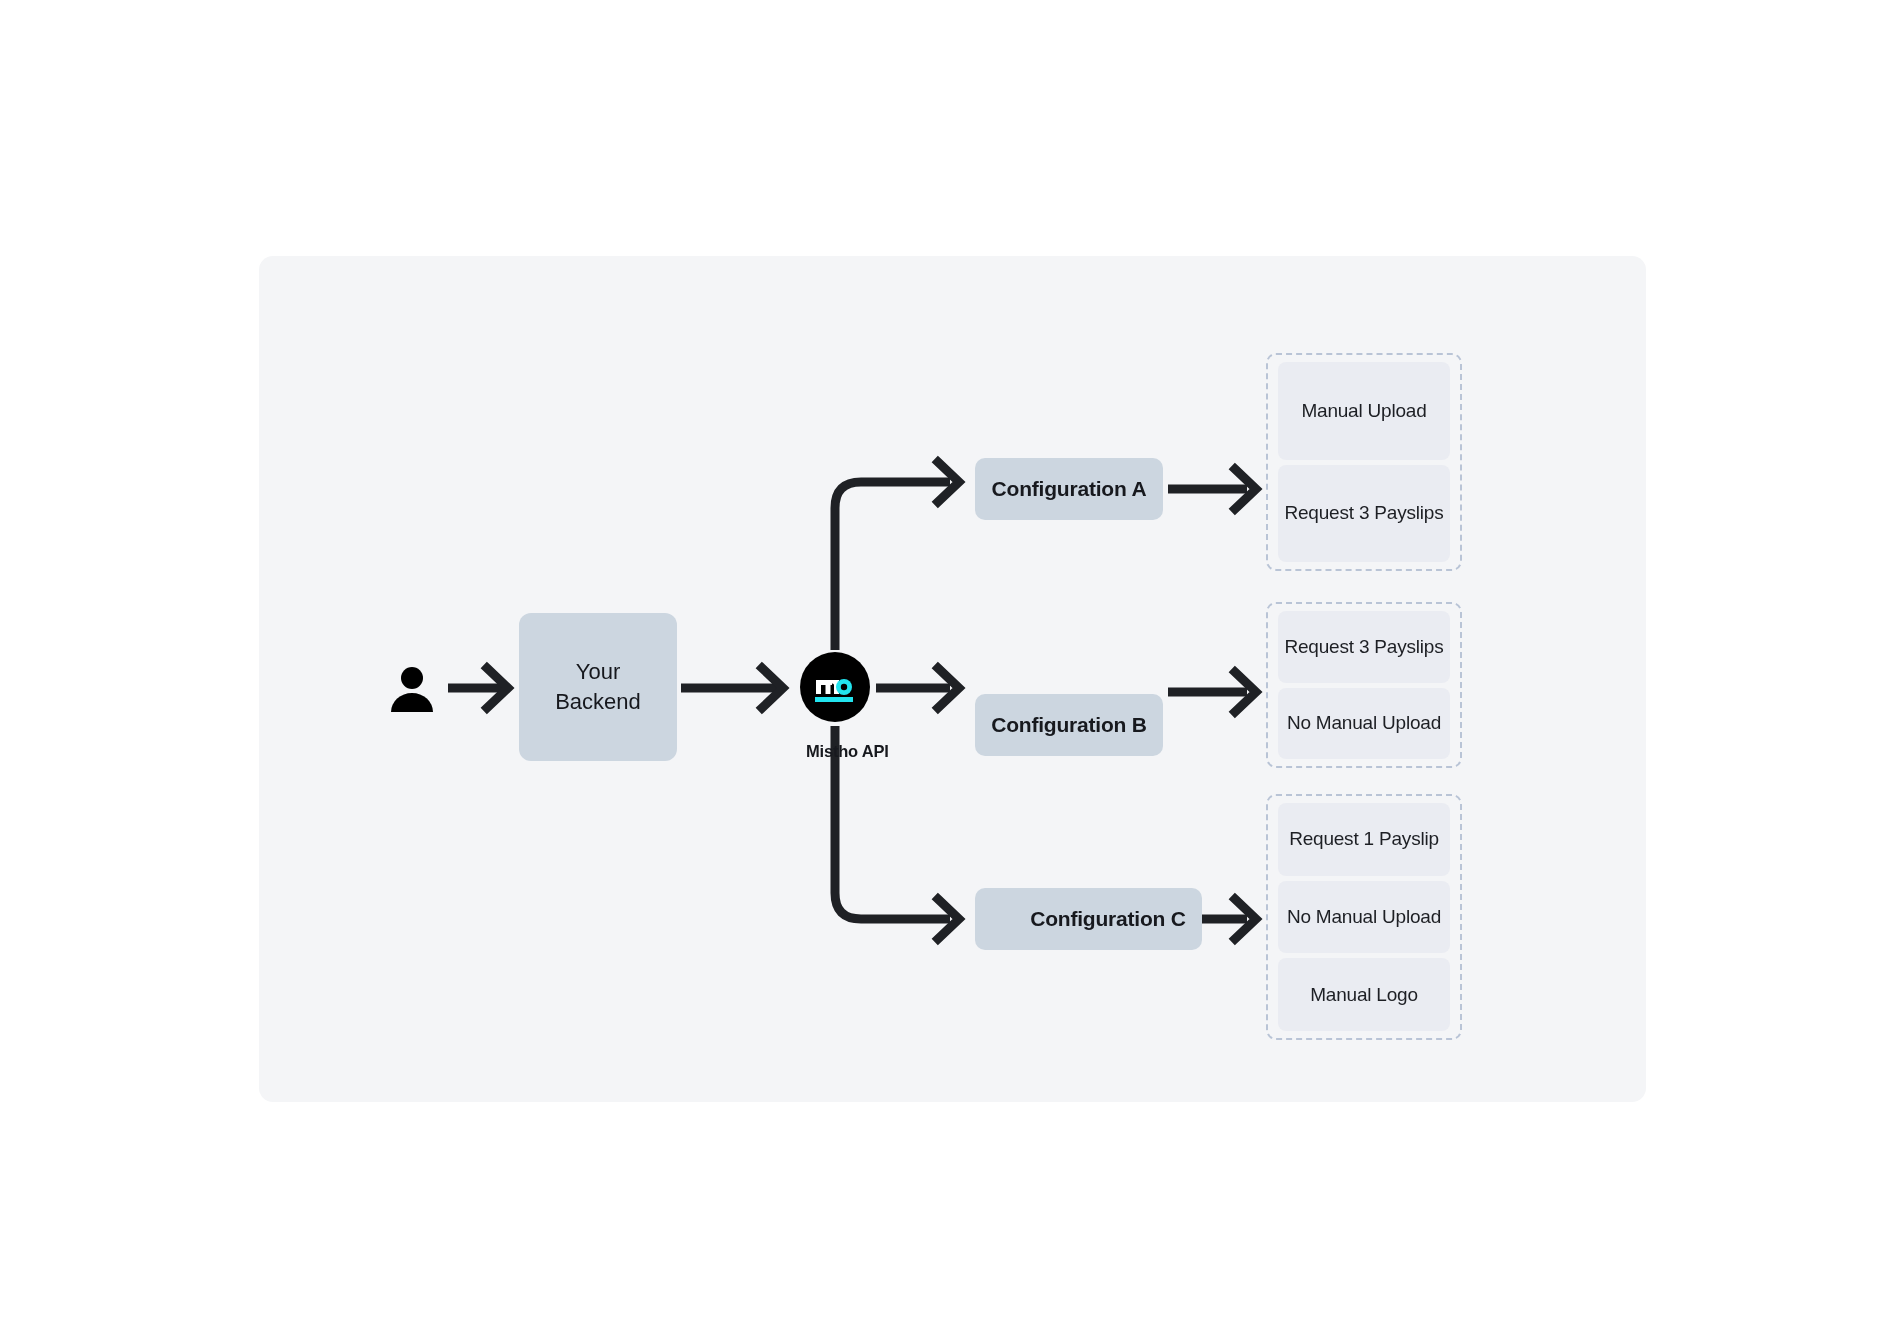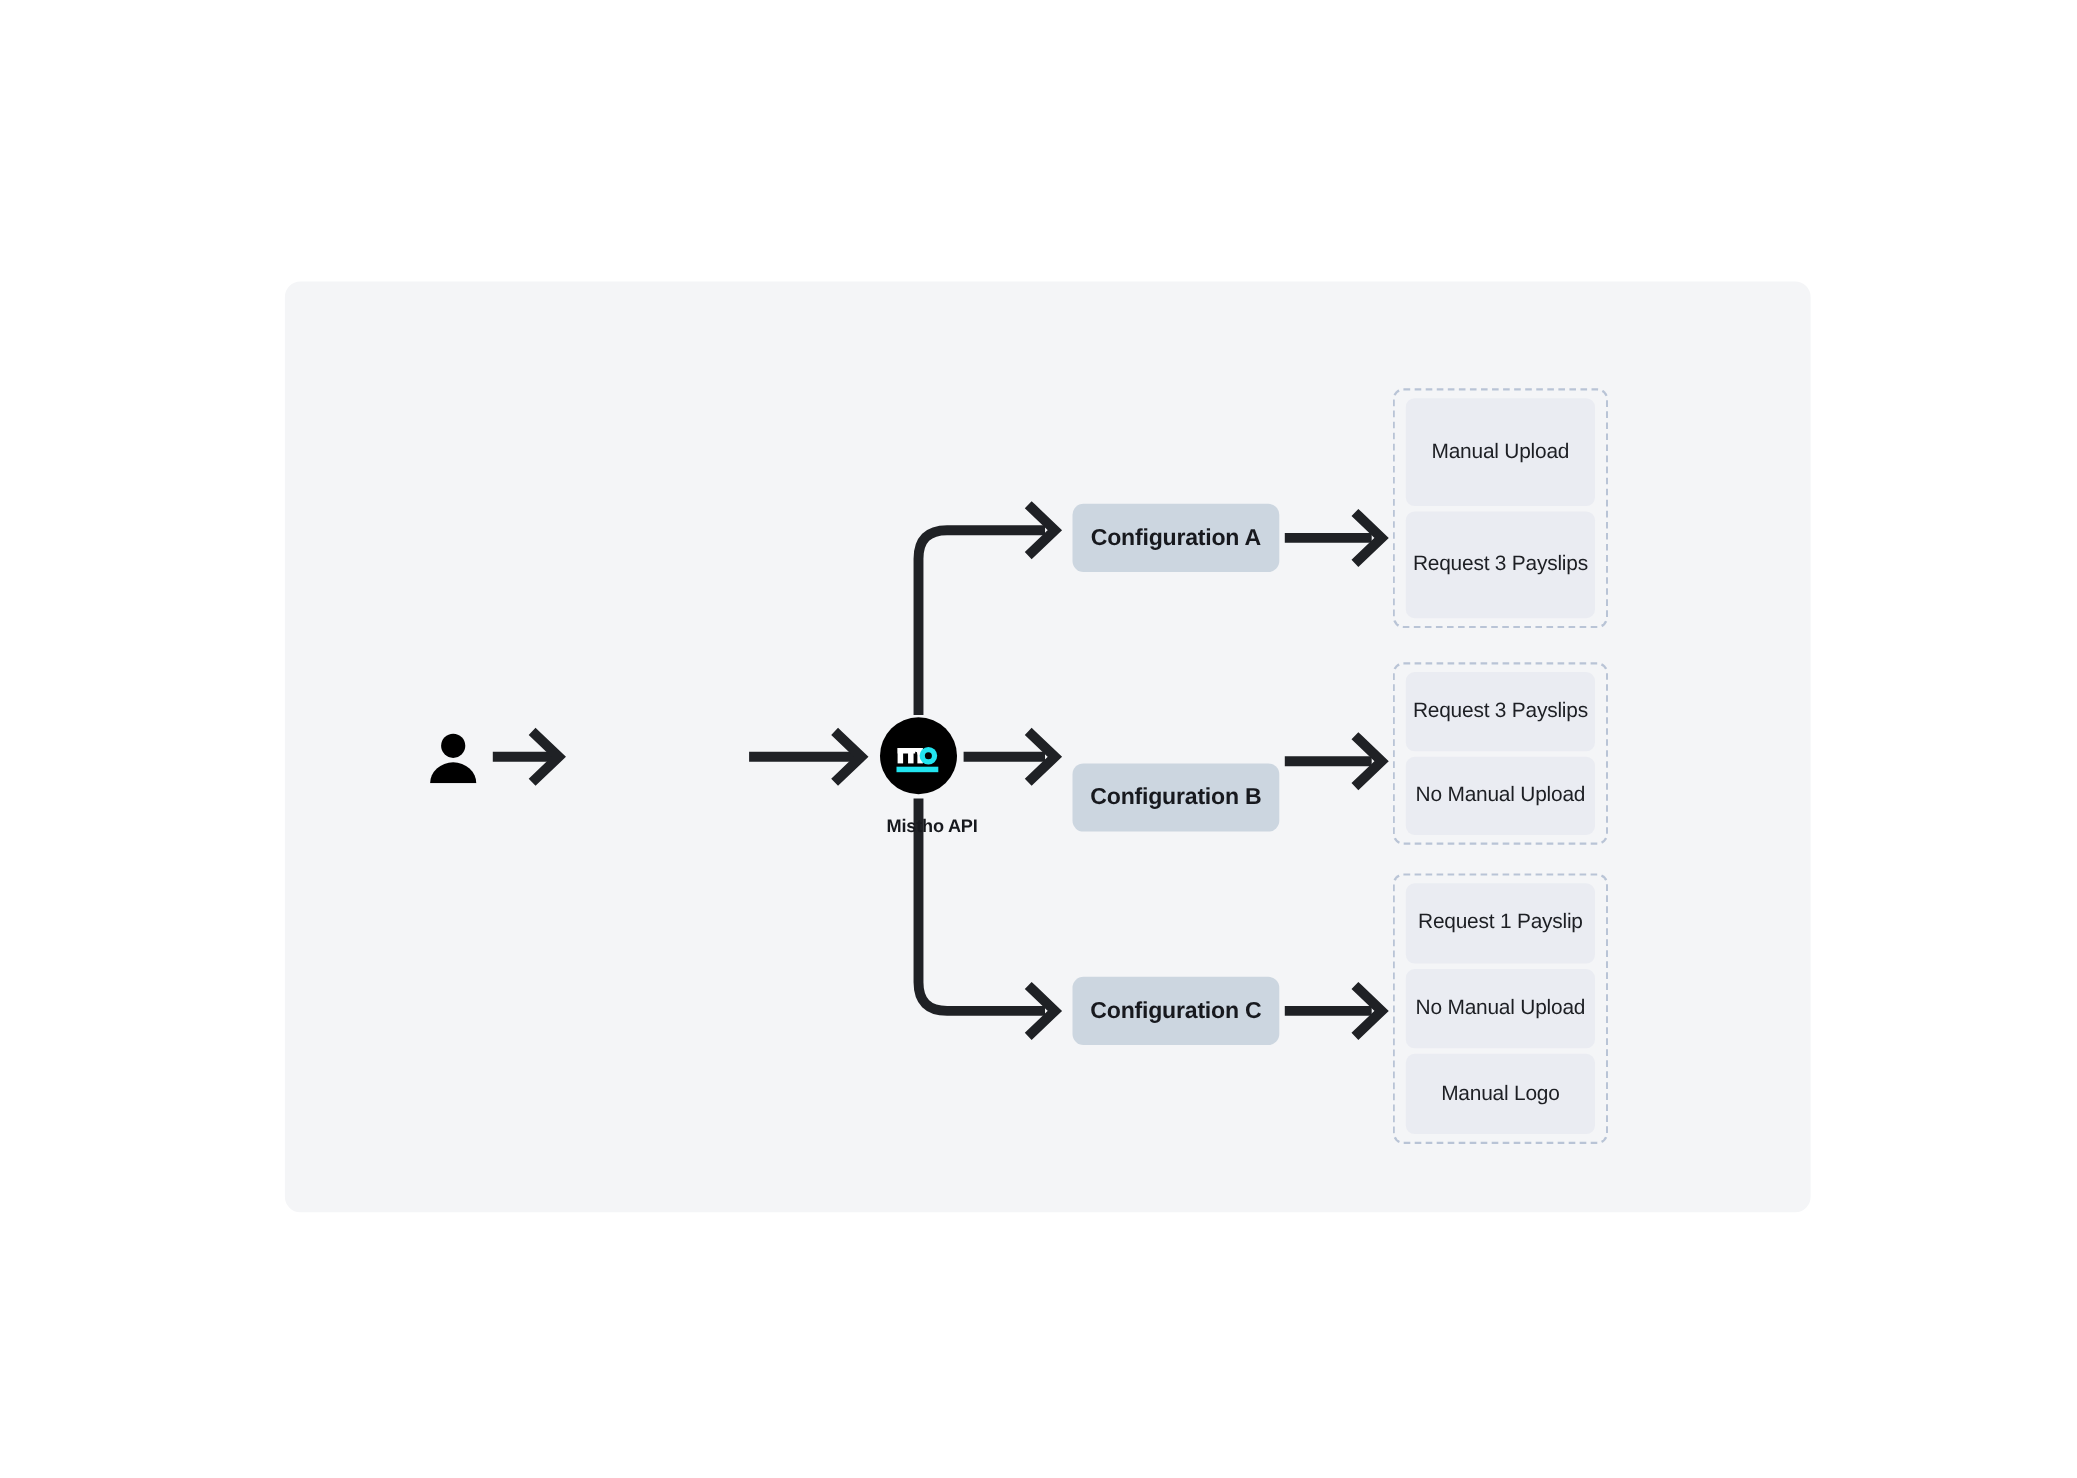--- a/index.html
+++ b/index.html
@@ -113,21 +113,21 @@
     justify-content: center;
     font-size: 21px;
     font-weight: bold;
     color: #17191e;
     letter-spacing: -0.2px;
     white-space: nowrap;
     text-align: center;
   }
   .config-a { left: 975px; top: 458px; }
   .config-b { left: 975px; top: 694px; }
-  .config-c { left: 975px; top: 888px; }
+  .config-c { left: 975px; top: 888px; padding-left: 39px; }
 
   
   .option-group {
     position: absolute;
     left: 1266px;
     box-sizing: border-box;
     border: 2px dashed #b9c4d6;
     border-radius: 10px;
     padding: 7px 10px;
     display: flex;
@@ -207,20 +207,24 @@
       <line class="wire" x1="1168" y1="919" x2="1247" y2="919"></line>
       <polyline class="head" points="1235,899 1256,919 1235,939"></polyline>
     </g>
   </svg>
 
   <svg class="person-icon" viewBox="0 0 48 48" xmlns="http://www.w3.org/2000/svg">
     <circle cx="24" cy="14" r="11" fill="#000000"></circle>
     <path d="M3,48 a21,19 0 0 1 42,0 Z" fill="#000000"></path>
   </svg>
 
+  <div class="backend-node">
+    <span class="lines">Your
+Backend</span>
+  </div>
 
   <div class="hub">
     <div class="hub-circle"></div>
     <svg style="position:absolute;left:0;top:0;width:70px;height:70px" viewBox="0 0 70 70" xmlns="http://www.w3.org/2000/svg">
 
       <g fill="#ffffff">
         <rect x="16" y="28" width="5" height="14"></rect>
         <rect x="16" y="28" width="16" height="5"></rect>
         <rect x="25.5" y="28" width="5" height="14"></rect>
         <rect x="34" y="28" width="5" height="14"></rect>

